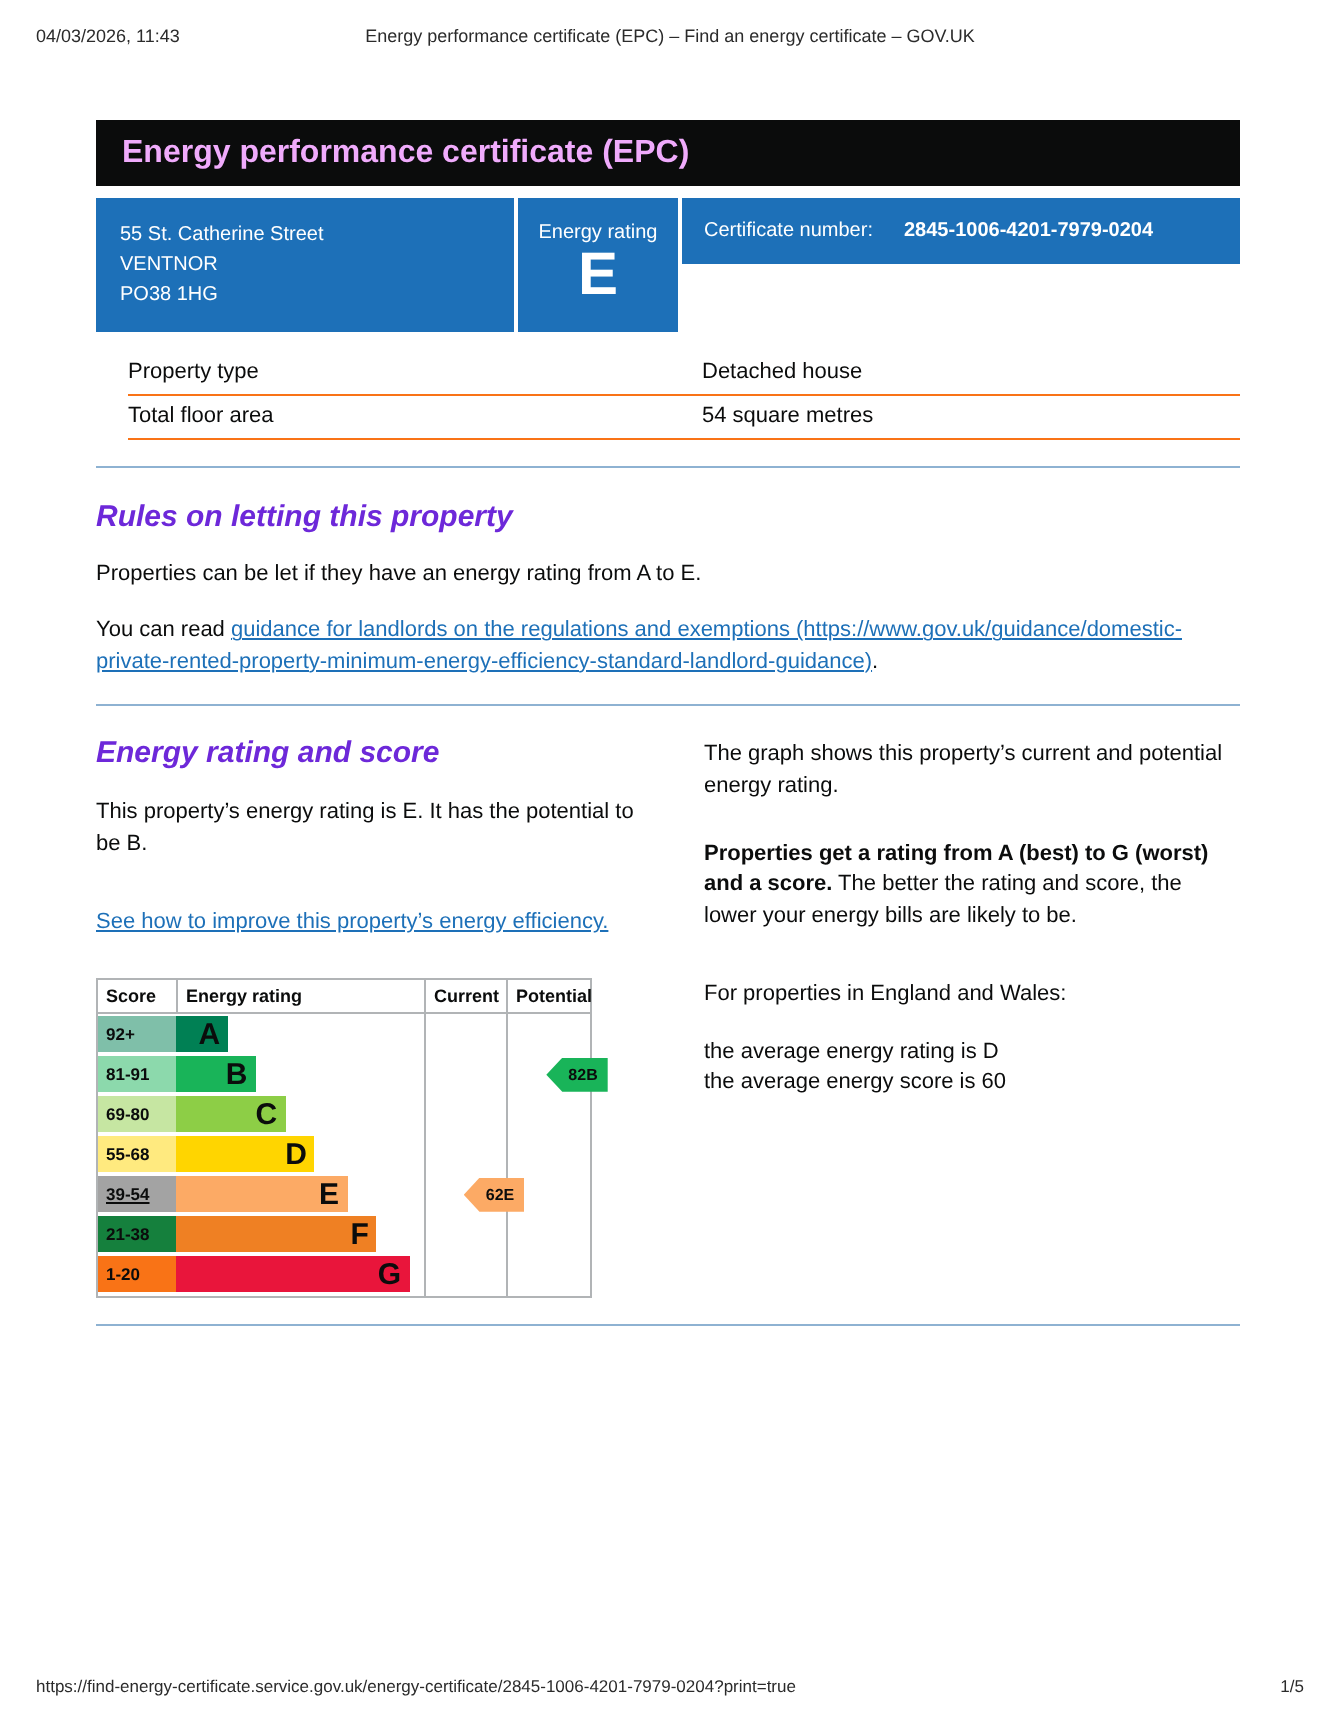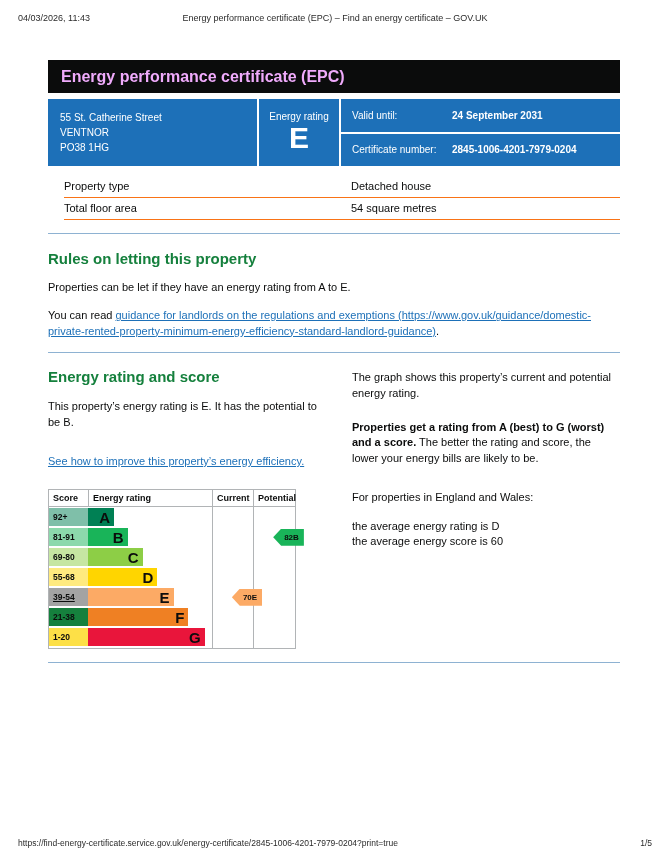--- a/index.html
+++ b/index.html
@@ -54,21 +54,21 @@
 
   .property-table { margin-top: 10px; font-size: 11px; }
   .prow { display: flex; padding: 4px 0 5px; border-bottom: 1px solid #f97316; margin-left: 16px; }
   .prow .plabel { width: 287px; flex: none; }
 
   hr.section-break {
     border: none; border-top: 1px solid #8eb2d2;
     margin: 13px 0 0;
   }
 
-  .letting h2, .rating-head { font-size: 15px; font-weight: bold; color: #15803d; }
+  .letting h2, .rating-head { font-size: 15px; font-weight: bold; color: #6d28d9; font-style: italic; }
   .letting h2 { margin-top: 16px; }
   .letting p { margin-top: 13px; font-size: 11px; line-height: 1.4; max-width: 560px; }
   a { color: #1d70b8; text-decoration: underline; }
 
   .two-col { display: grid; grid-template-columns: 284px 1fr; column-gap: 20px; margin-top: 15px; }
   .col-left p { margin-top: 14px; font-size: 11px; line-height: 1.4; }
   .improve-link-p { margin-top: 24px !important; }
   .col-right p { font-size: 11px; line-height: 1.4; }
   .col-right .rp1 { margin-top: 2px; }
   .col-right .rp2 { margin-top: 19px; }
@@ -128,24 +128,20 @@
       <div>55 St. Catherine Street</div>
       <div>VENTNOR</div>
       <div>PO38 1HG</div>
     </div>
     <div class="cell rating-cell">
       <div class="rating-label">Energy rating</div>
       <div class="rating-letter">E</div>
     </div>
     <div class="details-col">
       <div class="detail-row">
-        <span class="detail-label">Valid until:</span>
-        <span class="detail-value">24 September 2031</span>
-      </div>
-      <div class="detail-row">
         <span class="detail-label">Certificate number:</span>
         <span class="detail-value">2845-1006-4201-7979-0204</span>
       </div>
     </div>
   </div>
 
   <div class="property-table">
     <div class="prow">
       <span class="plabel">Property type</span>
       <span class="pvalue">Detached house</span>
@@ -217,36 +213,36 @@
           <div class="cur-cell"></div>
           <div class="pot-cell"></div>
         </div>
         <div class="band-row">
           <div class="score-cell" style="background-color: #a3a3a3; text-decoration: underline;">39-54</div>
           <div class="bar-wrap">
               <div class="bar" style="background-color: rgb(252, 170, 101); width: 69%;">E</div>
             </div>
           <div class="cur-cell">
             <div class="arrow" style="background-color: rgb(252, 170, 101);">
-              <span>70</span>
+              <span>62</span>
               <span>E</span>
             </div>
           </div>
           <div class="pot-cell"></div>
         </div>
         <div class="band-row">
           <div class="score-cell" style="background-color: #15803d;">21-38</div>
           <div class="bar-wrap">
               <div class="bar" style="background-color: rgb(239, 128, 35); width: 81%;">F</div>
             </div>
           <div class="cur-cell"></div>
           <div class="pot-cell"></div>
         </div>
         <div class="band-row">
-          <div class="score-cell" style="background-color: #fde047;">1-20</div>
+          <div class="score-cell" style="background-color: #f97316;">1-20</div>
           <div class="bar-wrap">
               <div class="bar" style="background-color: rgb(233, 21, 59); width: 94%;">G</div>
             </div>
           <div class="cur-cell"></div>
           <div class="pot-cell"></div>
         </div>
       </div>
     </div>
 
     <div class="col-right">

